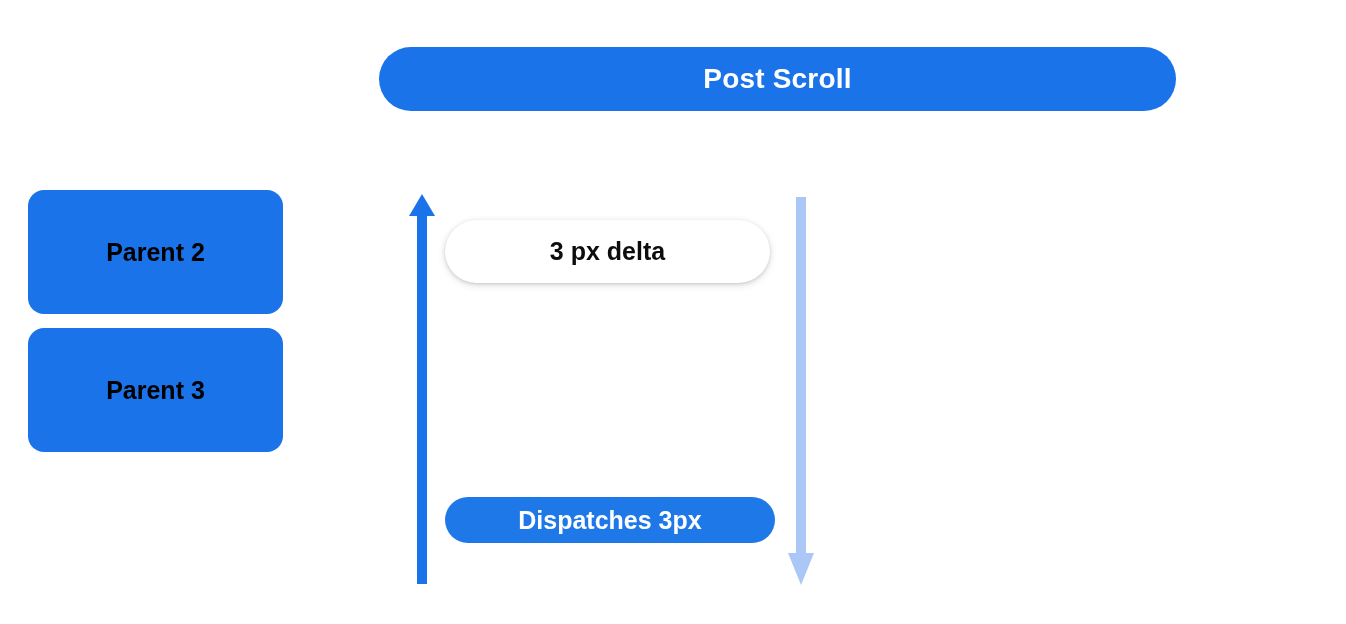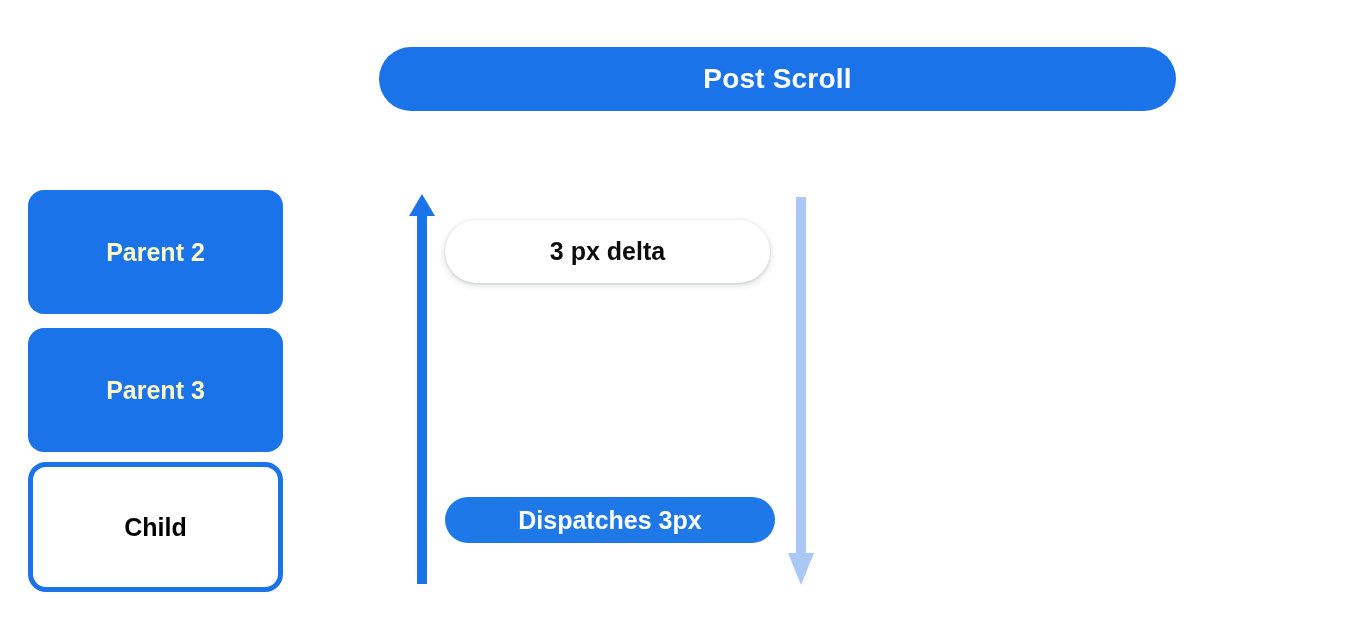--- a/index.html
+++ b/index.html
@@ -46,21 +46,21 @@
     display: flex;
     align-items: center;
     justify-content: center;
     font-size: 25px;
     font-weight: bold;
     border-radius: 16px;
     box-sizing: border-box;
   }
   .stack-box.filled {
     background: #1a73e8;
-    color: #fef9c3;
+    color: #000000;
   }
   .stack-box.outlined {
     background: #ffffff;
     color: #000000;
     border: 5px solid #1a73e8;
     border-radius: 18px;
   }
 
   .box-parent2 { top: 190px; height: 124px; }
   .box-parent1 { top: 328px; height: 124px; }
@@ -118,23 +118,20 @@
   </div>
 
   <div class="stack-box filled box-parent2">
     <span>Parent 2</span>
   </div>
 
   <div class="stack-box filled box-parent1">
     <span>Parent 3</span>
   </div>
 
-  <div class="stack-box outlined box-child">
-    <span>Child</span>
-  </div>
 
   <svg class="arrow-svg" viewBox="0 0 1346 624">
 
     <g>
       <rect x="417" y="210" width="10" height="374" fill="#1a73e8"></rect>
       <polygon points="422,194 435,216 409,216" fill="#1a73e8"></polygon>
     </g>
 
     <g>
       <rect x="796" y="197" width="10" height="362" fill="#aac7f5"></rect>

